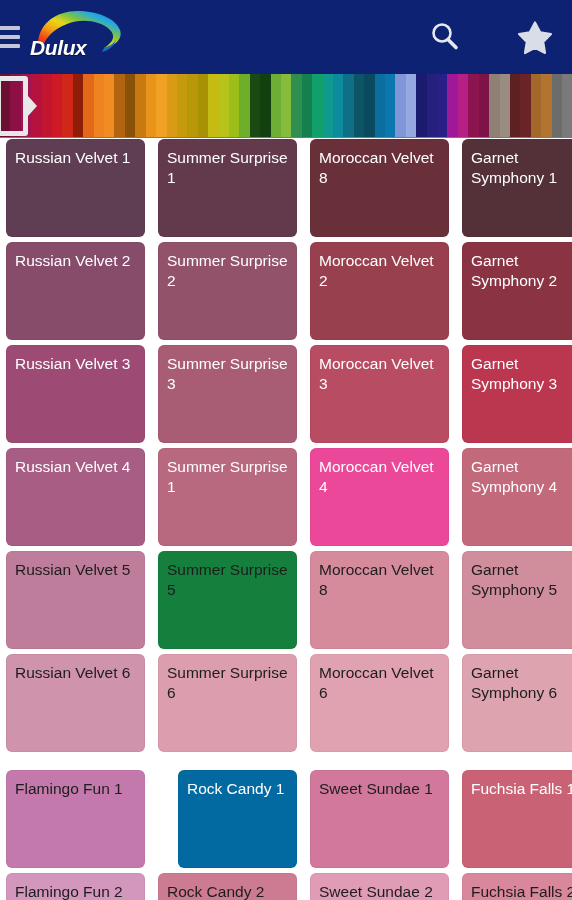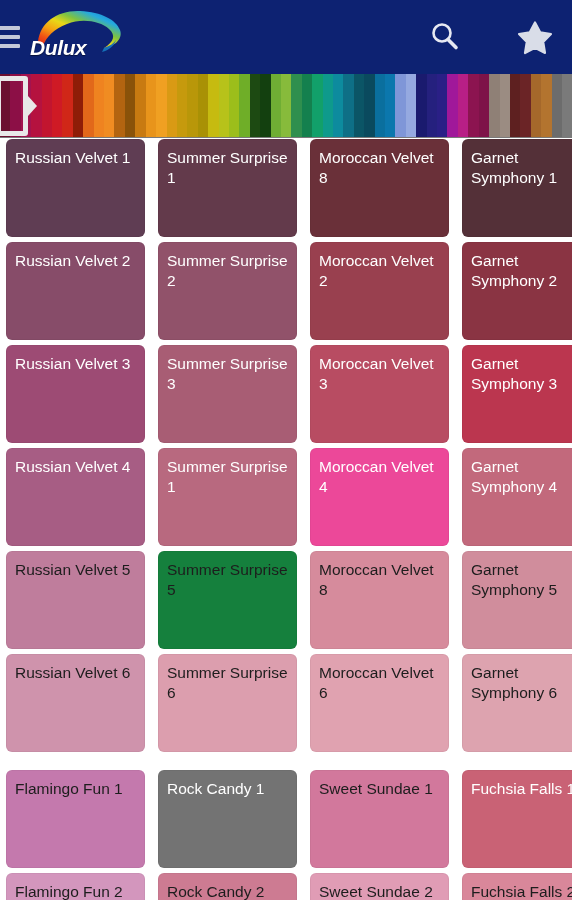--- a/index.html
+++ b/index.html
@@ -331,21 +331,21 @@
         <div class="group">
           <div class="col">
             <div class="swatch dark-text" style="background: rgb(196, 121, 173);">
               <span class="swatch-label">Flamingo Fun 1</span>
             </div>
             <div class="swatch dark-text" style="background: rgb(211, 150, 189);">
               <span class="swatch-label">Flamingo Fun 2</span>
             </div>
           </div>
           <div class="col">
-            <div class="swatch light-text" style="background: #737373;">
+            <div class="swatch light-text" style="background: #0369a1; margin-left: 20px;">
               <span class="swatch-label">Rock Candy 1</span>
             </div>
             <div class="swatch dark-text" style="background: rgb(205, 123, 146);">
               <span class="swatch-label">Rock Candy 2</span>
             </div>
           </div>
           <div class="col">
             <div class="swatch dark-text" style="background: rgb(210, 120, 156);">
               <span class="swatch-label">Sweet Sundae 1</span>
             </div>

